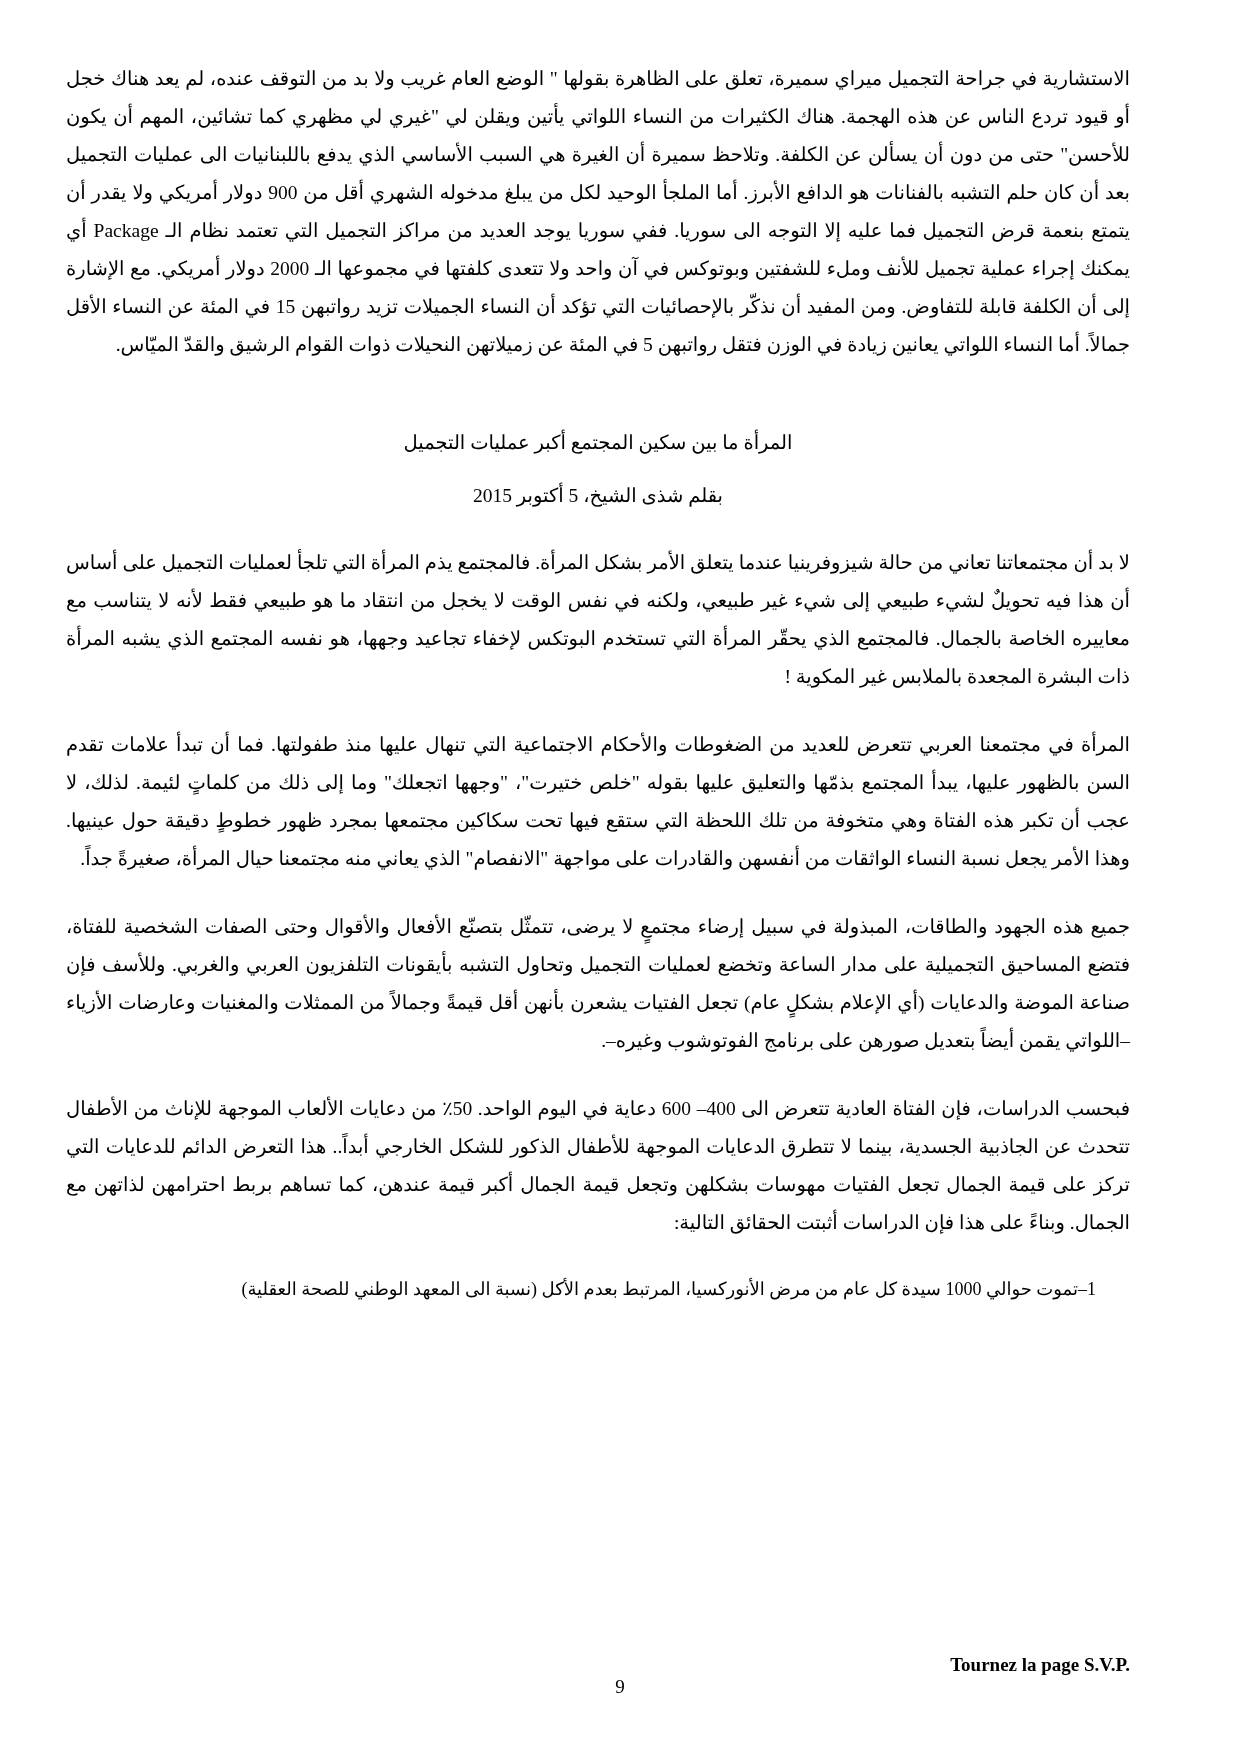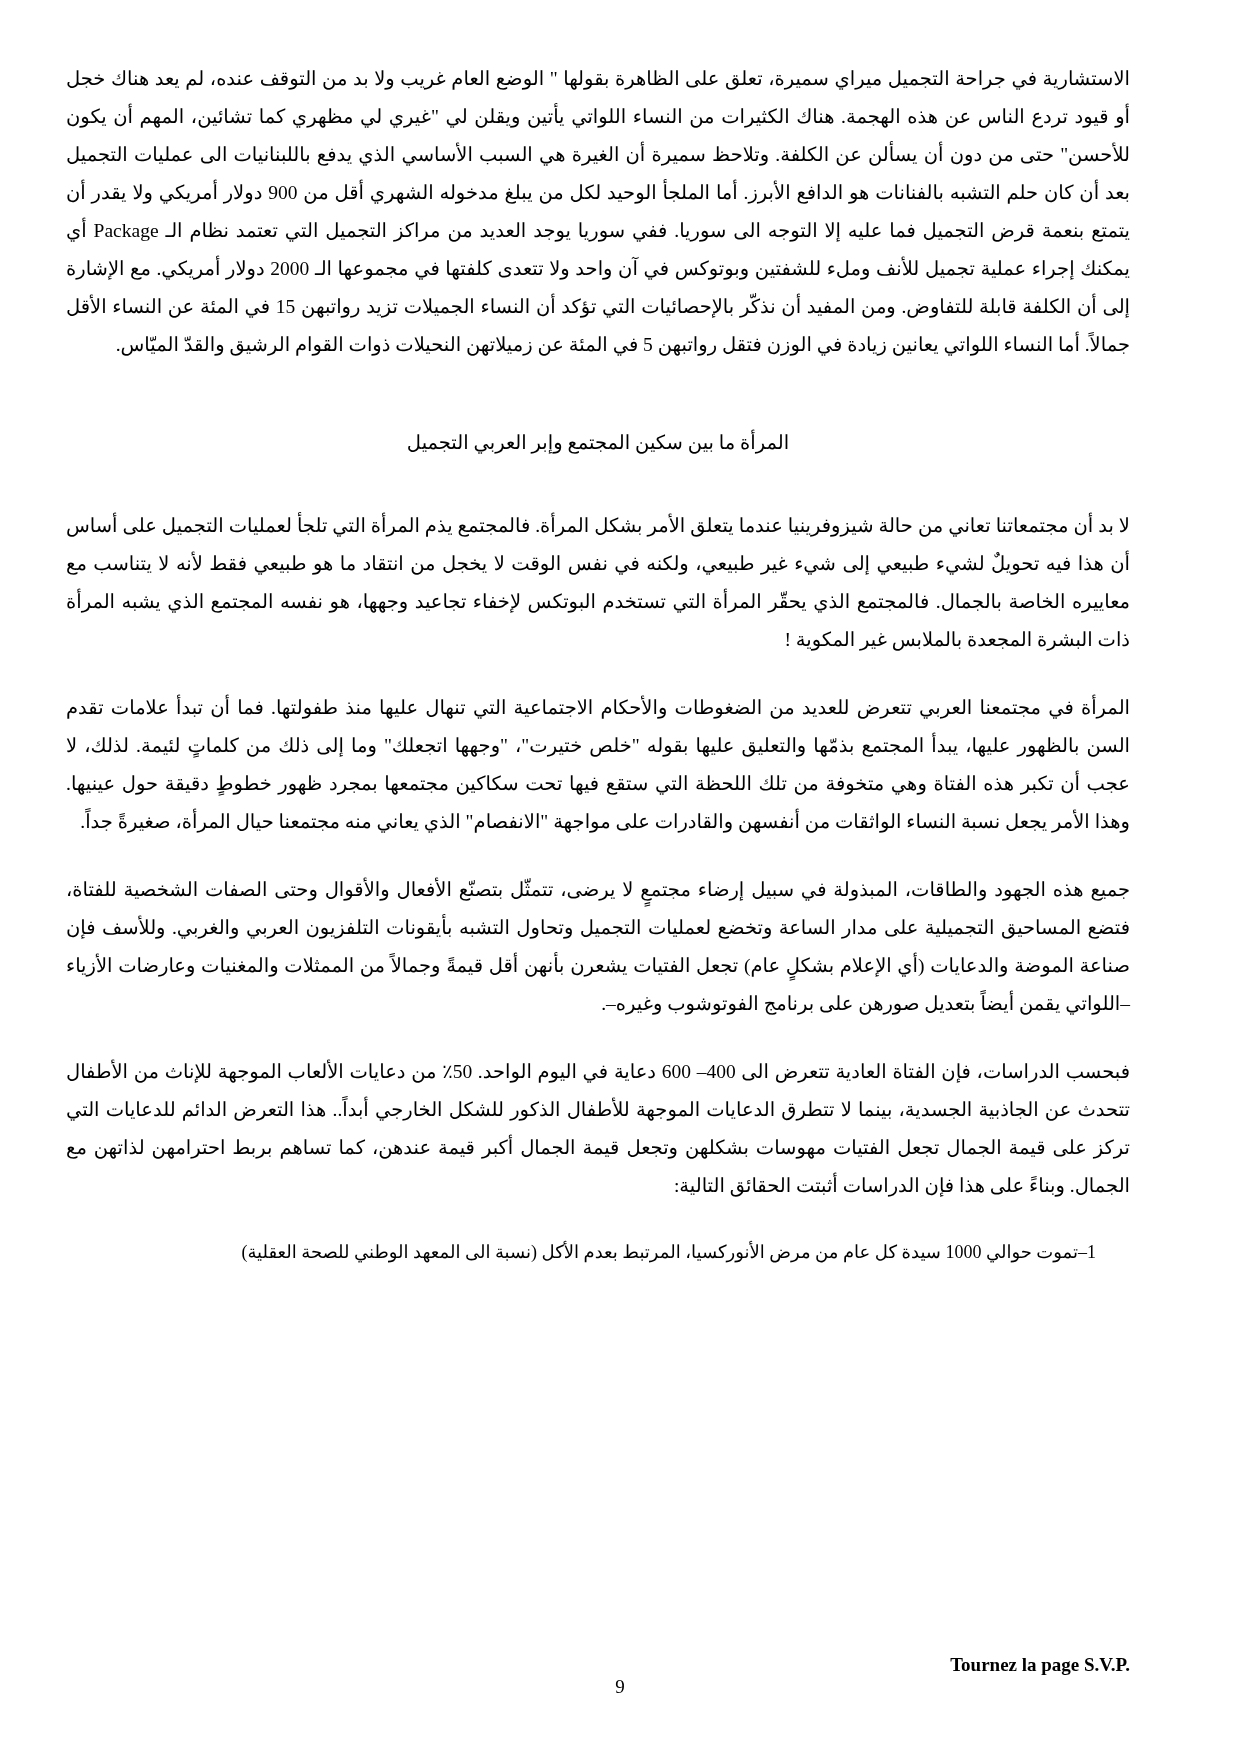--- a/index.html
+++ b/index.html
@@ -87,24 +87,25 @@
 
 <div class="page">
 
   <p class="para">الاستشارية في جراحة التجميل ميراي سميرة، تعلق على الظاهرة بقولها " الوضع العام غريب ولا بد من التوقف عنده، لم يعد هناك خجل أو قيود تردع الناس عن هذه الهجمة. هناك الكثيرات من النساء اللواتي يأتين ويقلن لي "غيري لي مظهري كما تشائين، المهم أن يكون للأحسن" حتى من دون أن يسألن عن الكلفة. وتلاحظ سميرة أن الغيرة هي السبب الأساسي الذي يدفع باللبنانيات الى عمليات التجميل بعد أن كان حلم التشبه بالفنانات هو الدافع الأبرز. أما الملجأ الوحيد لكل من يبلغ مدخوله الشهري أقل من 900 دولار أمريكي ولا يقدر أن يتمتع بنعمة قرض التجميل فما عليه إلا التوجه الى سوريا. ففي سوريا يوجد العديد من مراكز التجميل التي تعتمد نظام الـ Package أي يمكنك إجراء عملية تجميل للأنف وملء للشفتين وبوتوكس في آن واحد ولا تتعدى كلفتها في مجموعها الـ 2000 دولار أمريكي. مع الإشارة إلى أن الكلفة قابلة للتفاوض. ومن المفيد أن نذكّر بالإحصائيات التي تؤكد أن النساء الجميلات تزيد رواتبهن 15 في المئة عن النساء الأقل جمالاً. أما النساء اللواتي يعانين زيادة في الوزن فتقل رواتبهن 5 في المئة عن زميلاتهن النحيلات ذوات القوام الرشيق والقدّ الميّاس.</p>
 
   <div class="spacer-lg"></div>
 
 
   <div class="spacer-sm"></div>
 
-  <p class="title-line">المرأة ما بين سكين المجتمع وإبر العربي التجميل</p>
+  <p class="title-line">المرأة ما بين سكين المجتمع أكبر عمليات التجميل</p>
 
   <div class="spacer-sm"></div>
 
+  <p class="byline">بقلم شذى الشيخ، 5 أكتوبر 2015</p>
 
   <div class="spacer-md"></div>
 
   <p class="para">لا بد أن مجتمعاتنا تعاني من حالة شيزوفرينيا عندما يتعلق الأمر بشكل المرأة. فالمجتمع يذم المرأة التي تلجأ لعمليات التجميل على أساس أن هذا فيه تحويلٌ لشيء طبيعي إلى شيء غير طبيعي، ولكنه في نفس الوقت لا يخجل من  انتقاد ما هو طبيعي فقط لأنه لا يتناسب مع معاييره الخاصة بالجمال. فالمجتمع الذي يحقّر المرأة التي تستخدم البوتكس لإخفاء تجاعيد وجهها، هو نفسه المجتمع الذي يشبه المرأة ذات البشرة المجعدة بالملابس غير المكوية !</p>
 
   <div class="spacer-md"></div>
 
   <p class="para">المرأة في مجتمعنا العربي تتعرض للعديد من الضغوطات والأحكام الاجتماعية التي تنهال عليها منذ طفولتها. فما أن تبدأ علامات تقدم السن بالظهور عليها، يبدأ المجتمع بذمّها والتعليق عليها بقوله "خلص ختيرت"، "وجهها اتجعلك" وما إلى ذلك من كلماتٍ لئيمة. لذلك، لا عجب أن تكبر هذه الفتاة وهي متخوفة من تلك اللحظة التي ستقع فيها تحت سكاكين مجتمعها بمجرد ظهور خطوطٍ دقيقة حول عينيها. وهذا الأمر يجعل نسبة النساء الواثقات من أنفسهن والقادرات على مواجهة "الانفصام" الذي يعاني منه مجتمعنا حيال المرأة، صغيرةً جداً.</p>
 
   <div class="spacer-md"></div>

